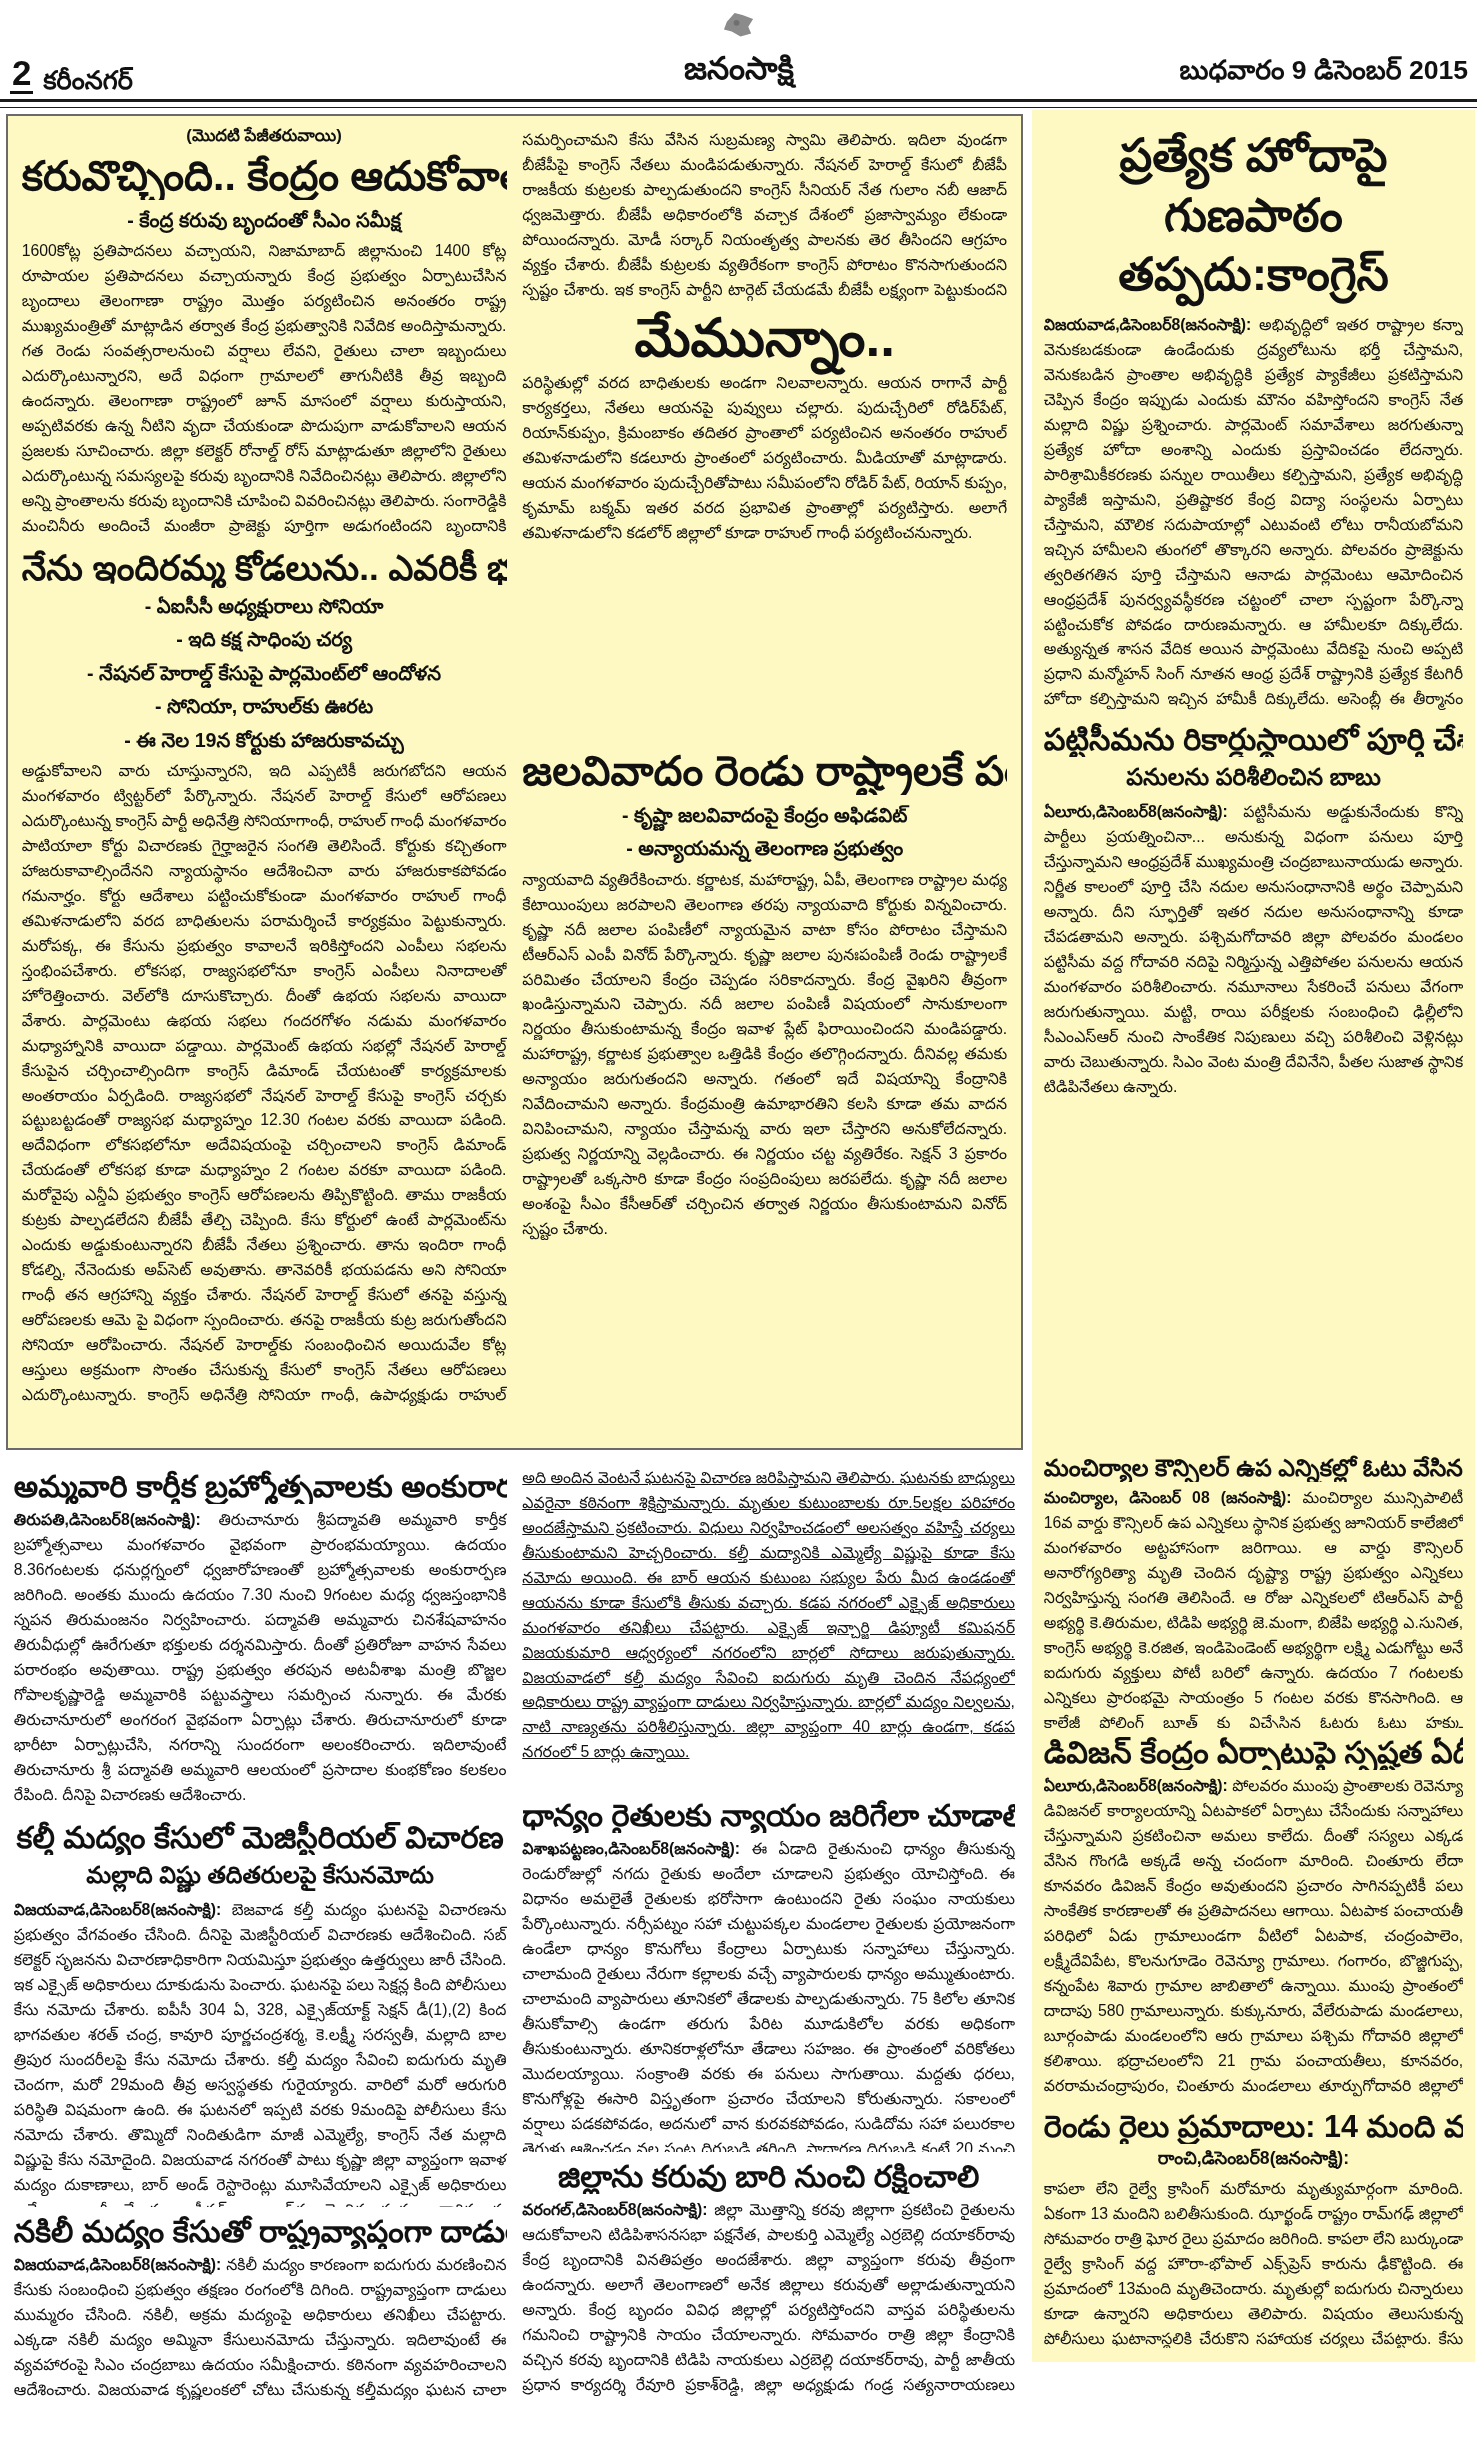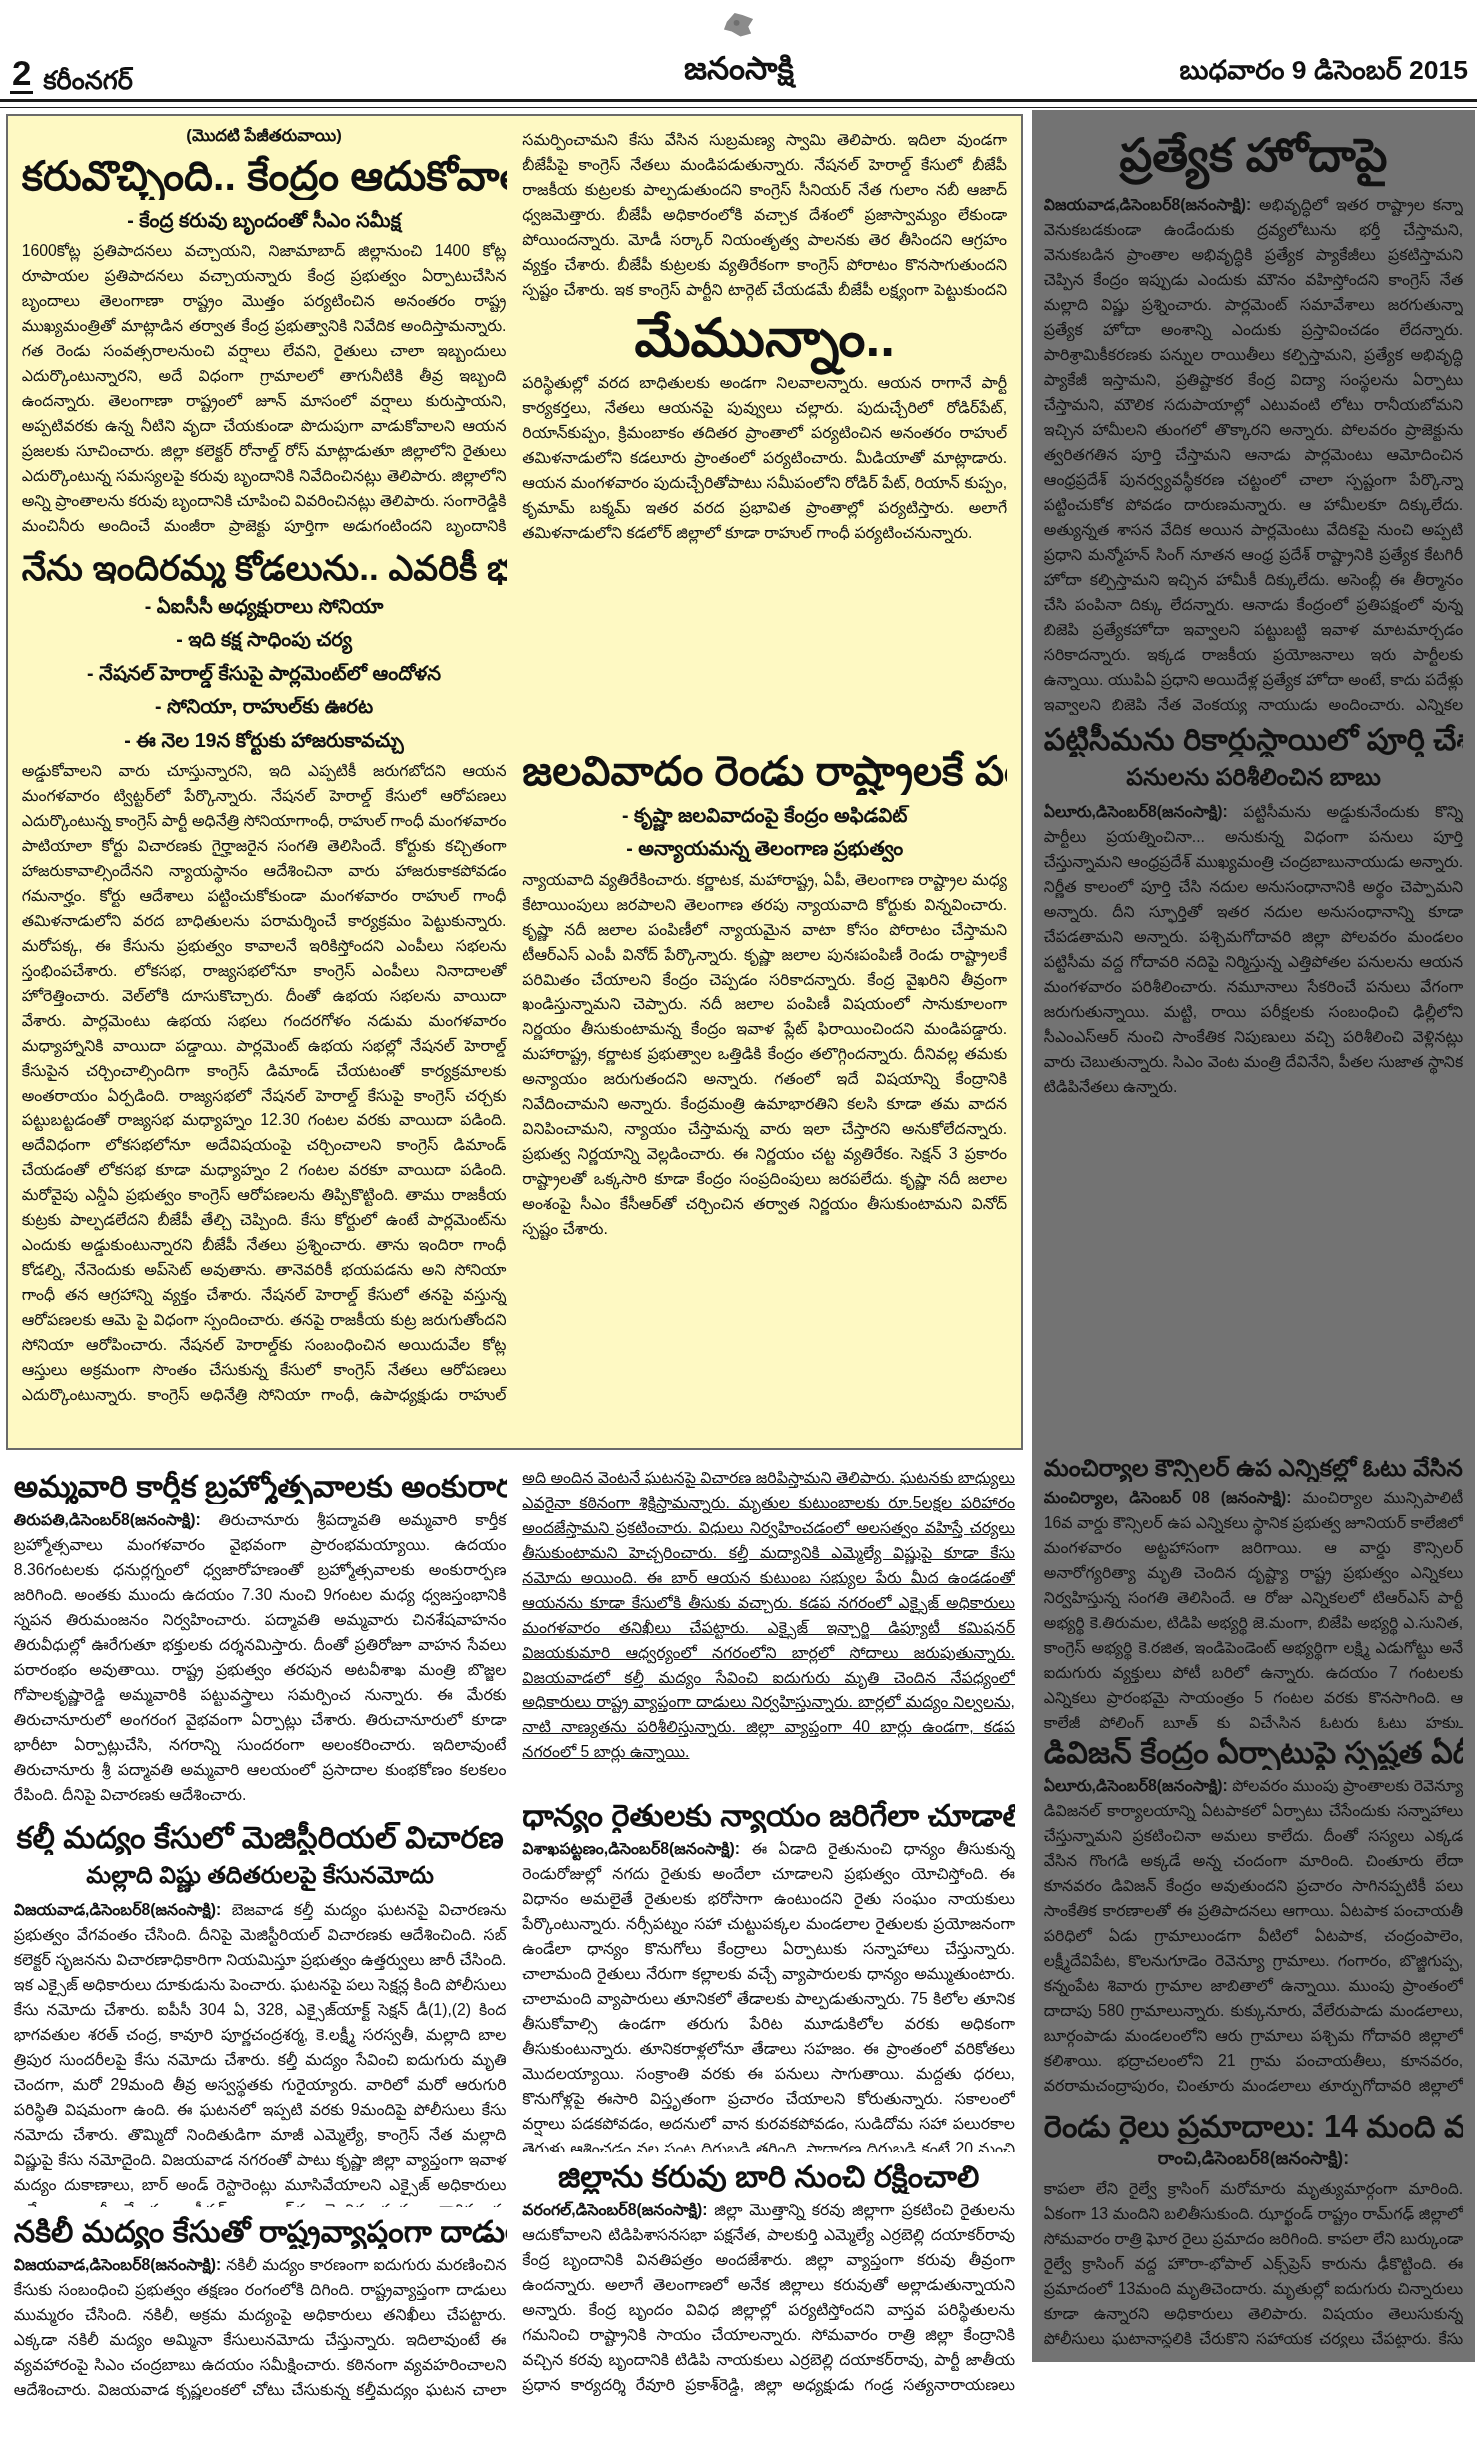--- a/index.html
+++ b/index.html
@@ -21,21 +21,21 @@
 
   
   .boxed{position:absolute;left:5.9px;top:114px;width:1017px;height:1336px;
          border:2px solid #6a6a6a;background:#fef9c3;display:flex;gap:15.8px;
          padding:7.9px 13.8px;overflow:hidden;}
   .boxed .col{flex:1;min-width:0;overflow:hidden;}
   .below{position:absolute;left:5.9px;top:1462px;width:1017px;height:946px;
          display:flex;gap:15.8px;padding:0 7.9px;overflow:hidden;}
   .below .col{flex:1;min-width:0;overflow:hidden;}
   .right-rail{position:absolute;left:1032px;top:110px;width:443px;height:2252px;
-         background:#737373;padding:9.9px 11.8px;overflow:hidden;}
+         background:#fef9c3;padding:9.9px 11.8px;overflow:hidden;}
 
   
   .art{overflow:hidden;}
   .kicker{text-align:center;font-weight:700;font-size:16.7px;margin:2px 0 3.9px;}
   .h-xl{font-weight:700;text-align:center;font-size:41px;line-height:1.15;
         margin:3.9px 0 5.9px;white-space:nowrap;overflow:hidden;}
   .h-lg{font-weight:700;text-align:center;font-size:35px;line-height:1.15;
         margin:5.9px 0 3.9px;white-space:nowrap;overflow:hidden;}
   .h-md{font-weight:700;text-align:center;font-size:30.5px;line-height:1.2;
         margin:5.9px 0 3.9px;white-space:nowrap;overflow:hidden;}
@@ -144,20 +144,21 @@
         <h2 class="h-md">జిల్లాను కరువు బారి నుంచి రక్షించాలి</h2>
         <p class="bodytext"><span class="dateline">వరంగల్,డిసెంబర్8(జనంసాక్షి):</span> <span>జిల్లా మొత్తాన్ని కరవు జిల్లాగా ప్రకటించి రైతులను ఆదుకోవాలని టిడిపిశాసనసభా పక్షనేత, పాలకుర్తి ఎమ్మెల్యే ఎర్రబెల్లి దయాకర్‌రావు కేంద్ర బృందానికి వినతిపత్రం అందజేశారు. జిల్లా వ్యాప్తంగా కరువు తీవ్రంగా ఉందన్నారు. అలాగే తెలంగాణలో అనేక జిల్లాలు కరువుతో అల్లాడుతున్నాయని అన్నారు. కేంద్ర బృందం వివిధ జిల్లాల్లో పర్యటిస్తోందని వాస్తవ పరిస్థితులను గమనించి రాష్ట్రానికి సాయం చేయాలన్నారు. సోమవారం రాత్రి జిల్లా కేంద్రానికి వచ్చిన కరవు బృందానికి టిడిపి నాయకులు ఎర్రబెల్లి దయాకర్‌రావు, పార్టీ జాతీయ ప్రధాన కార్యదర్శి రేవూరి ప్రకాశ్‌రెడ్డి, జిల్లా అధ్యక్షుడు గండ్ర సత్యనారాయణలు వినతిపత్రం సమర్పించారు. అలాగే జిల్లా పరిస్థితులను వివరించామని దయాకర్రావు తెలిపారు. వరంగల్ జిల్లాను మొత్తంగా కరవు జిల్లాగా ప్రకటించి, పరిహారం కింద ఎకరాకు రూ.30 వేలు రైతులకు చెల్లించేలా చూడాలని కోరమాన్నరు. ఆత్మహత్యలు చేసుకున్న రైతు కుటుంబానికి రూ.6 లక్షల పరిహారాన్ని వెంటనే చెల్లించడంతో పాటు పత్తి క్వింటాల్‌కు రూ.7 వేలు మద్దతు ధర కల్పించాలన్నారు.</span></p>
       </article>
     </div>
   </section>
 
   <aside class="right-rail">
     <article class="art blk-r1">
       <h1 class="r1-headline">
         <span>ప్రత్యేక హోదాపై</span><br>
+        <span>గుణపాఠం తప్పదు:కాంగ్రెస్</span>
       </h1>
       <p class="bodytext"><span class="dateline">విజయవాడ,డిసెంబర్8(జనంసాక్షి):</span> <span>అభివృద్ధిలో ఇతర రాష్ట్రాల కన్నా వెనుకబడకుండా ఉండేందుకు ద్రవ్యలోటును భర్తీ చేస్తామని, వెనుకబడిన ప్రాంతాల అభివృద్ధికి ప్రత్యేక ప్యాకేజీలు ప్రకటిస్తామని చెప్పిన కేంద్రం ఇప్పుడు ఎందుకు మౌనం వహిస్తోందని కాంగ్రెస్ నేత మల్లాది విష్ణు ప్రశ్నించారు. పార్లమెంట్ సమావేశాలు జరగుతున్నా ప్రత్యేక హోదా అంశాన్ని ఎందుకు ప్రస్తావించడం లేదన్నారు. పారిశ్రామికీకరణకు పన్నుల రాయితీలు కల్పిస్తామని, ప్రత్యేక అభివృద్ధి ప్యాకేజీ ఇస్తామని, ప్రతిష్టాకర కేంద్ర విద్యా సంస్థలను ఏర్పాటు చేస్తామని, మౌలిక సదుపాయాల్లో ఎటువంటి లోటు రానీయబోమని ఇచ్చిన హామీలని తుంగలో తొక్కారని అన్నారు. పోలవరం ప్రాజెక్టును త్వరితగతిన పూర్తి చేస్తామని ఆనాడు పార్లమెంటు ఆమోదించిన ఆంధ్రప్రదేశ్ పునర్వ్యవస్థీకరణ చట్టంలో చాలా స్పష్టంగా పేర్కొన్నా పట్టించుకోక పోవడం దారుణమన్నారు. ఆ హామీలకూ దిక్కులేదు. అత్యున్నత శాసన వేదిక అయిన పార్లమెంటు వేదికపై నుంచి అప్పటి ప్రధాని మన్మోహన్ సింగ్ నూతన ఆంధ్ర ప్రదేశ్ రాష్ట్రానికి ప్రత్యేక కేటగిరీ హోదా కల్పిస్తామని ఇచ్చిన హామీకీ దిక్కులేదు. అసెంబ్లీ ఈ తీర్మానం చేసి పంపినా దిక్కు లేదన్నారు. ఆనాడు కేంద్రంలో ప్రతిపక్షంలో వున్న బిజెపి ప్రత్యేకహోదా ఇవ్వాలని పట్టుబట్టి ఇవాళ మాటమార్చడం సరికాదన్నారు. ఇక్కడ రాజకీయ ప్రయోజనాలు ఇరు పార్టీలకు ఉన్నాయి. యుపిఏ ప్రధాని అయిదేళ్ల ప్రత్యేక హోదా అంటే, కాదు పదేళ్లు ఇవ్వాలని బిజెపి నేత వెంకయ్య నాయుడు అందించారు. ఎన్నికల ప్రచారానికి వచ్చినప్పుడు మోడీ కూడా పదేళ్ల ప్రత్యేక హోదా గురించి ప్రత్యేకంగా హామీ ఇచ్చారు. అభివృద్ధికి కూడా పాటుపడతామన్నారు. రెండు తెలుగు రాష్ట్రాల అభివృద్ధి తమకు ముఖ్యమన్నారు. కానీ నేడు జరుగుతున్న తీరు మాత్రం అందుకు భిన్నంగా ఉందన్నారు. అధికారంలోకి వచ్చాక ఇచ్చిన మాట తప్పి ప్రజలను మోసపుచ్చారని అన్నారు. ఏపికి సంబంధించినంత వరకు ప్రత్యేక హోదా హామీని పక్కన పెట్టారు. ఇంకోవైపు ప్రజలను సభ్య పుచ్చేందుకు ప్రత్యేక హోదా వస్తుందని ఒక సారి, రాదని ఒకసారి, ప్యాకేజీ ఇస్తే చాలని ఒకసారి ఇలా రకరకాల ప్రకటనలు చేస్తూ ప్రజలను గందరగోళపరచడం చూస్తే మోసం చేసే కుత్తుగడ కనిపిస్తోందని అన్నారు. కేంద్ర రాష్ట్ర ప్రభుత్వాలు రెండూ ప్రజలను వంచించాయి. దీనికి ప్రజలు గుణపాఠంచెప్పడం ఖాయమని ఆయన అన్నారు.</span></p>
     </article>
     <article class="art blk-r2">
       <h2 class="h-md">పట్టిసీమను రికార్డుస్థాయిలో పూర్తి చేశాం</h2>
       <div class="sub-md">పనులను పరిశీలించిన బాబు</div>
       <p class="bodytext"><span class="dateline">ఏలూరు,డిసెంబర్8(జనంసాక్షి):</span> <span>పట్టిసీమను అడ్డుకునేందుకు కొన్ని పార్టీలు ప్రయత్నించినా... అనుకున్న విధంగా పనులు పూర్తి చేస్తున్నామని ఆంధ్రప్రదేశ్ ముఖ్యమంత్రి చంద్రబాబునాయుడు అన్నారు. నిర్ణీత కాలంలో పూర్తి చేసి నదుల అనుసంధానానికి అర్థం చెప్పామని అన్నారు. దీని స్ఫూర్తితో ఇతర నదుల అనుసంధానాన్ని కూడా చేపడతామని అన్నారు. పశ్చిమగోదావరి జిల్లా పోలవరం మండలం పట్టిసీమ వద్ద గోదావరి నదిపై నిర్మిస్తున్న ఎత్తిపోతల పనులను ఆయన మంగళవారం పరిశీలించారు. నమూనాలు సేకరించే పనులు వేగంగా జరుగుతున్నాయి. మట్టి, రాయి పరీక్షలకు సంబంధించి ఢిల్లీలోని సీఎంఎస్ఆర్ నుంచి సాంకేతిక నిపుణులు వచ్చి పరిశీలించి వెళ్లినట్లు వారు చెబుతున్నారు. సిఎం వెంట మంత్రి దేవినేని, పీతల సుజాత స్థానిక టిడిపినేతలు ఉన్నారు.</span></p>
     </article>
     <article class="art blk-r3">
       <h2 class="h-md" style="font-size:23.6px">మంచిర్యాల కౌన్సిలర్ ఉప ఎన్నికల్లో ఓటు వేసిన పౌరులు</h2>

